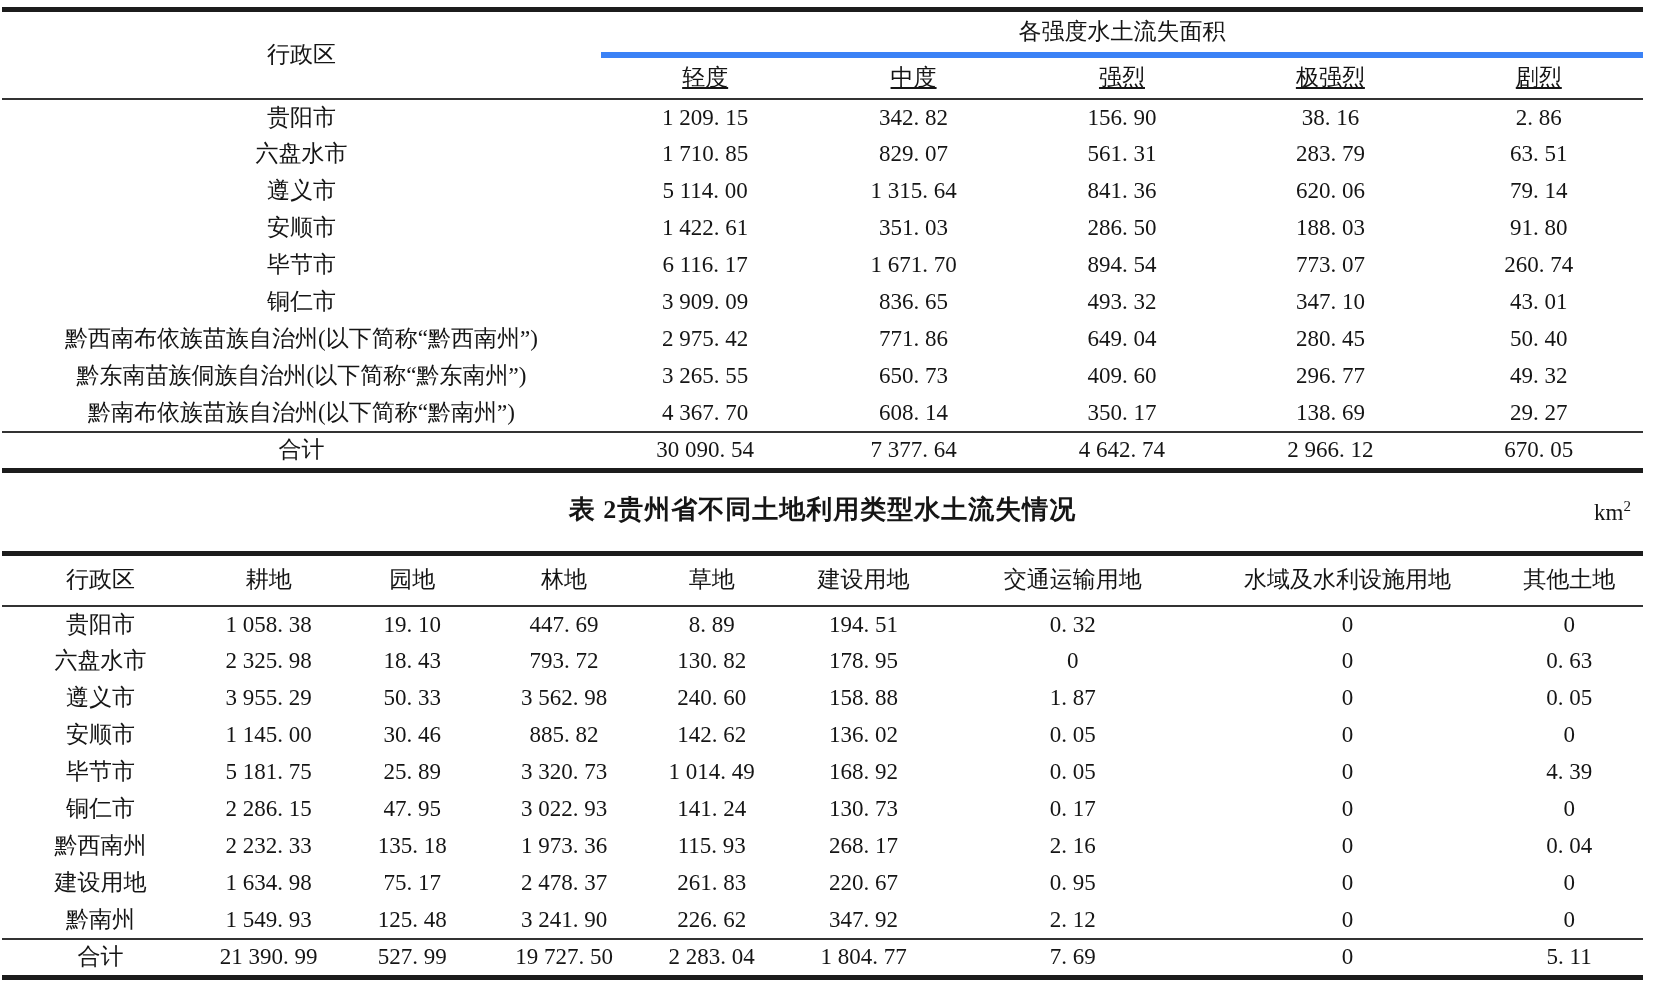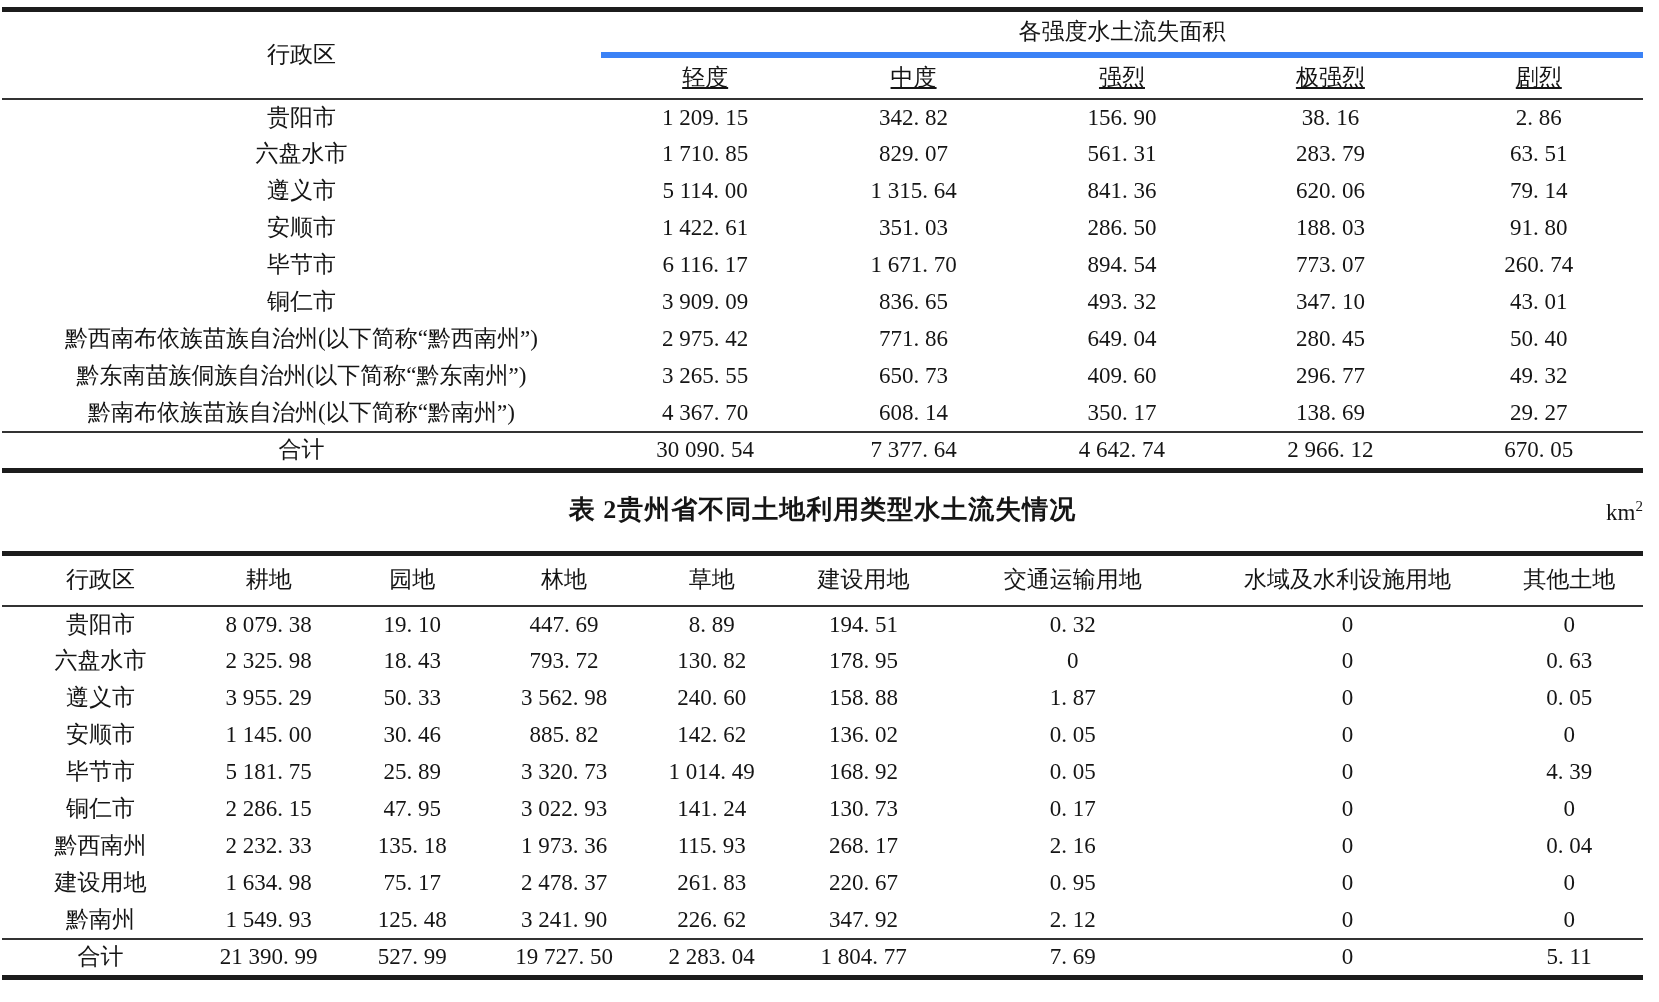--- a/index.html
+++ b/index.html
@@ -28,21 +28,21 @@
   .t1 tfoot td { height: 39px; border-top: 2px solid #333; }
 
   
   .caption {
     position: relative; margin: 17px 0 23px 0; height: 38px;
     display: flex; align-items: center; justify-content: center;
     font-size: 26px; font-weight: bold; letter-spacing: 1px;
   }
   .caption .cap-label { }
   .caption .unit {
-    position: absolute; right: 0; bottom: 2px;
+    position: absolute; right: 12px; bottom: 2px;
     font-weight: normal; font-size: 23px; letter-spacing: 0;
   }
   .caption .unit sup { font-size: 15px; }
 
   
   .t2 { border-top: 5px solid #1c1c1c; border-bottom: 5px solid #1c1c1c; }
   .t2 thead th { height: 52px; border-bottom: 2px solid #333; }
   .t2 tbody td { height: 37px; }
   .t2 tfoot td { height: 39px; border-top: 2px solid #333; }
 </style>
@@ -186,21 +186,21 @@
         <th>草地</th>
         <th>建设用地</th>
         <th>交通运输用地</th>
         <th>水域及水利设施用地</th>
         <th>其他土地</th>
       </tr>
     </thead>
     <tbody>
       <tr>
         <td>贵阳市</td>
-        <td>8 079. 38</td>
+        <td>1 058. 38</td>
         <td>19. 10</td>
         <td>447. 69</td>
         <td>8. 89</td>
         <td>194. 51</td>
         <td>0. 32</td>
         <td>0</td>
         <td>0</td>
       </tr>
       <tr>
         <td>六盘水市</td>

